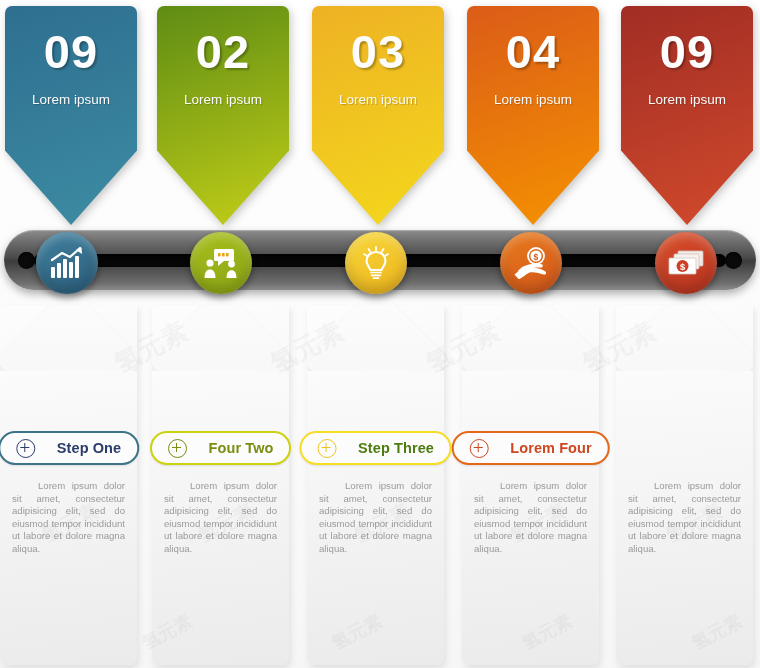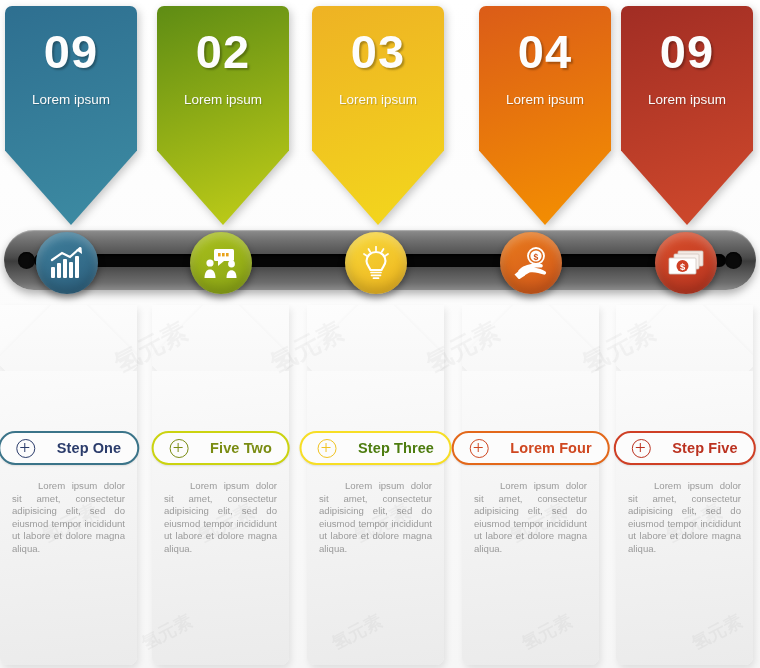--- a/index.html
+++ b/index.html
@@ -132,21 +132,21 @@
       <span class="lbl" style="color: rgb(43, 60, 107);">Step One</span>
     </div>
     <div class="para">Lorem ipsum dolor sit amet, consectetur adipisicing elit, sed do eiusmod tempor incididunt ut labore et dolore magna aliqua.</div>
   </div>
 
   <div class="panel" id="p1" style="left: 152px; width: 137px;">
     <div class="head"></div>
     <div class="body"></div>
     <div class="steppill" id="s1" style="border-color: rgb(203, 211, 16); color: rgb(122, 140, 18);">
       <span class="plus" style="color: rgb(122, 140, 18);"></span>
-      <span class="lbl" style="color: rgb(122, 140, 18);">Five Two</span>
+      <span class="lbl" style="color: rgb(122, 140, 18);">Four Two</span>
     </div>
     <div class="para">Lorem ipsum dolor sit amet, consectetur adipisicing elit, sed do eiusmod tempor incididunt ut labore et dolore magna aliqua.</div>
   </div>
 
   <div class="panel" id="p2" style="left: 307px; width: 137px;">
     <div class="head"></div>
     <div class="body"></div>
     <div class="steppill" id="s2" style="border-color: rgb(247, 222, 37); color: rgb(240, 195, 33);">
       <span class="plus" style="color: rgb(240, 195, 33);"></span>
       <span class="lbl" style="color: #4d7c0f;">Step Three</span>
@@ -160,24 +160,20 @@
     <div class="steppill" id="s3" style="border-color: rgb(227, 104, 26); color: rgb(207, 71, 32);">
       <span class="plus" style="color: rgb(207, 71, 32);"></span>
       <span class="lbl" style="color: rgb(207, 71, 32);">Lorem Four</span>
     </div>
     <div class="para">Lorem ipsum dolor sit amet, consectetur adipisicing elit, sed do eiusmod tempor incididunt ut labore et dolore magna aliqua.</div>
   </div>
 
   <div class="panel" id="p4" style="left: 616px; width: 137px;">
     <div class="head"></div>
     <div class="body"></div>
-    <div class="steppill" id="s4" style="border-color: rgb(207, 63, 37); color: rgb(187, 50, 32);">
-      <span class="plus" style="color: rgb(187, 50, 32);"></span>
-      <span class="lbl" style="color: rgb(187, 50, 32);">Step Five</span>
-    </div>
     <div class="para">Lorem ipsum dolor sit amet, consectetur adipisicing elit, sed do eiusmod tempor incididunt ut labore et dolore magna aliqua.</div>
   </div>
 
   <div class="banner" id="b0" style="left: 5px; width: 132px;">
     <div class="bshape" style="background: linear-gradient(160deg, rgb(46, 111, 144) 0%, rgb(61, 140, 163) 100%);">
       <div class="num">09</div>
       <div class="sub">Lorem ipsum</div>
     </div>
   </div>
   <div class="banner" id="b1" style="left: 157px; width: 132px;">
@@ -186,21 +182,21 @@
       <div class="sub">Lorem ipsum</div>
     </div>
   </div>
   <div class="banner" id="b2" style="left: 312px; width: 132px;">
     <div class="bshape" style="background: linear-gradient(160deg, rgb(238, 178, 36) 0%, rgb(243, 216, 28) 100%);">
       <div class="num">03</div>
       <div class="sub">Lorem ipsum</div>
     </div>
   </div>
   <div class="banner" id="b3" style="left: 467px; width: 132px;">
-    <div class="bshape" style="background: linear-gradient(160deg, rgb(219, 92, 24) 0%, rgb(245, 146, 0) 100%); margin-left: 12px;">
+    <div class="bshape" style="background: linear-gradient(160deg, rgb(219, 92, 24) 0%, rgb(245, 146, 0) 100%);">
       <div class="num">04</div>
       <div class="sub">Lorem ipsum</div>
     </div>
   </div>
   <div class="banner" id="b4" style="left: 621px; width: 132px;">
     <div class="bshape" style="background: linear-gradient(160deg, rgb(161, 45, 36) 0%, rgb(209, 74, 44) 100%);">
       <div class="num">09</div>
       <div class="sub">Lorem ipsum</div>
     </div>
   </div>

